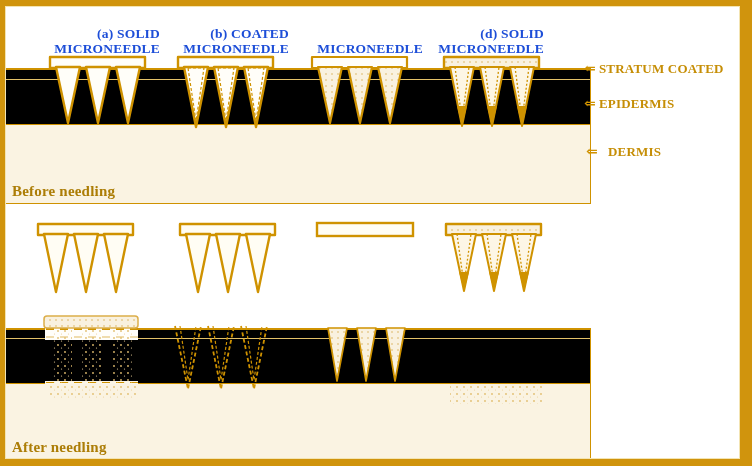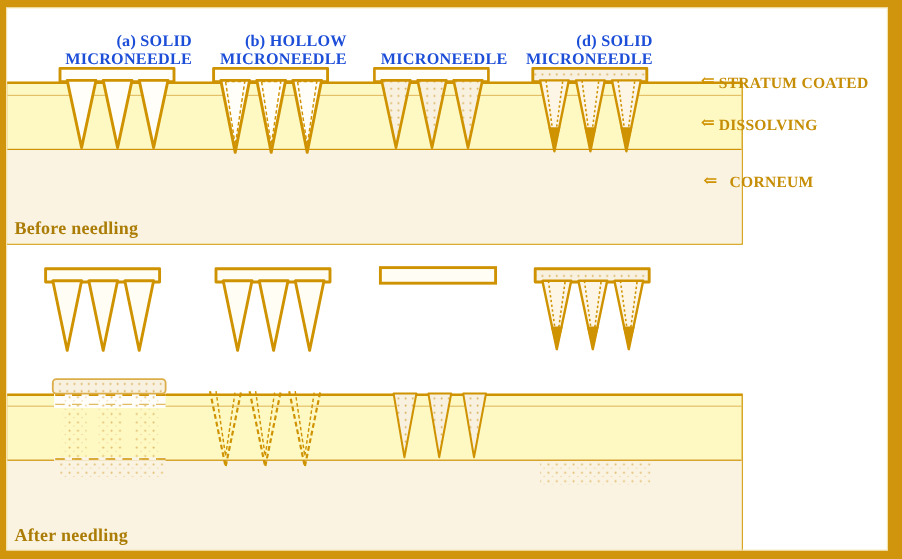--- a/index.html
+++ b/index.html
@@ -12,22 +12,22 @@
   .frame{position:absolute;background:#d0940d;z-index:20;}
   .frame-top{left:0;top:0;right:0;height:6px;}
   .frame-bottom{left:0;bottom:0;right:0;height:7px;}
   .frame-left{left:0;top:0;bottom:0;width:5px;}
   .frame-right{right:0;top:0;bottom:0;width:12px;}
   .frame-inner{position:absolute;left:5px;top:6px;right:12px;bottom:7px;
     border:1px solid #f3e4b2;z-index:19;pointer-events:none;background:transparent;}
 
   
   .skin{
-    position:absolute;left:5px;width:584px;background:#fef9c3;
-    border:1px solid #cf9200;border-top-width:2px;z-index:1;padding-left:28px;
+    position:absolute;left:5px;width:584px;background:#000000;
+    border:1px solid #cf9200;border-top-width:2px;z-index:1;
   }
   #skin-top{top:68px;height:133px;}
   #skin-bottom{top:328px;height:129px;text-align:center;}
   .sc-line{position:absolute;left:0;right:0;height:1px;background:#e3c169;}
   #skin-top .sc-line{top:9px;}
   #skin-bottom .sc-line{top:8px;}
   .dermis{position:absolute;left:0;right:0;bottom:0;background:#faf3e2;border-top:1px solid #cf9200;}
   #skin-top .dermis{top:54px;}
   #skin-bottom .dermis{top:53px;}
   .section-caption{
@@ -208,43 +208,43 @@
     <g>
       <rect x="450" y="384" width="92" height="20" fill="url(#dotsFaint)"></rect>
     </g>
   </svg>
 
   <div id="label-a" class="mn-label">
     <span>(a) SOLID</span><br>
     <span>MICRONEEDLE</span>
   </div>
   <div id="label-b" class="mn-label">
-    <span>(b) HOLLOW</span><br>
+    <span>(b) COATED</span><br>
     <span>MICRONEEDLE</span>
   </div>
   <div id="label-c" class="mn-label">
     <br>
     <span>MICRONEEDLE</span>
   </div>
   <div id="label-d" class="mn-label">
     <span>(d) SOLID</span><br>
     <span>MICRONEEDLE</span>
   </div>
 
   <div id="layer-stratum" class="layer-label">
     <span class="arrow">⇐</span>
     <span>STRATUM COATED</span>
   </div>
   <div id="layer-epidermis" class="layer-label">
     <span class="arrow">⇐</span>
-    <span>DISSOLVING</span>
+    <span>EPIDERMIS</span>
   </div>
   <div id="layer-dermis" class="layer-label">
     <span class="arrow">⇐</span>
-    <span>CORNEUM</span>
+    <span>DERMIS</span>
   </div>
 
   <div class="frame frame-top"></div>
   <div class="frame frame-bottom"></div>
   <div class="frame frame-left"></div>
   <div class="frame frame-right"></div>
   <div class="frame-inner"></div>
 </div>
 
 </body></html>

